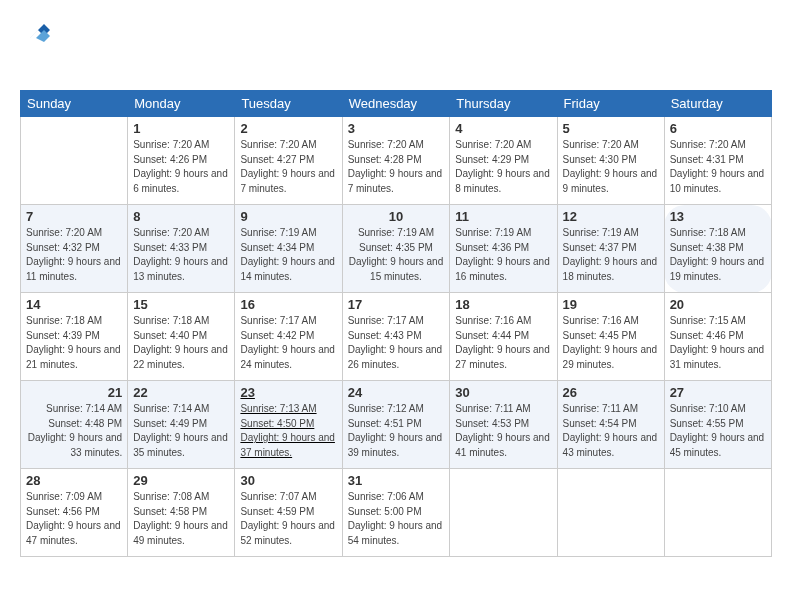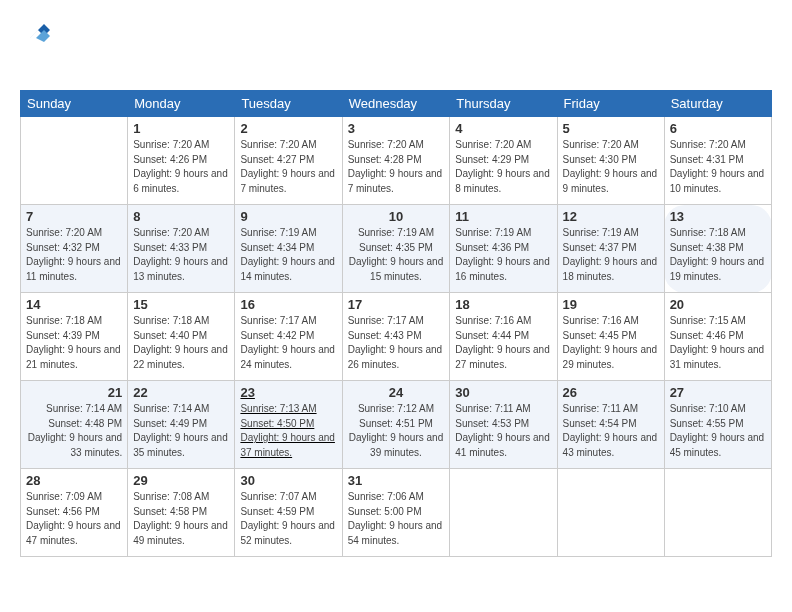--- a/index.html
+++ b/index.html
@@ -214,21 +214,21 @@
             <div class="day-info">Sunrise: 7:14 AM<br>Sunset: 4:48 PM<br>Daylight: 9 hours and 33 minutes.</div>
           </td>
           <td style="background-color: rgb(240, 244, 250);">
             <span class="day-number">22</span>
             <div class="day-info">Sunrise: 7:14 AM<br>Sunset: 4:49 PM<br>Daylight: 9 hours and 35 minutes.</div>
           </td>
           <td style="background-color: rgb(240, 244, 250); text-decoration: underline;">
             <span class="day-number">23</span>
             <div class="day-info">Sunrise: 7:13 AM<br>Sunset: 4:50 PM<br>Daylight: 9 hours and 37 minutes.</div>
           </td>
-          <td style="background-color: rgb(240, 244, 250); text-align: center;">
+          <td style="background-color: rgb(240, 244, 250);">
             <span class="day-number">24</span>
             <div class="day-info">Sunrise: 7:12 AM<br>Sunset: 4:51 PM<br>Daylight: 9 hours and 39 minutes.</div>
           </td>
           <td style="background-color: rgb(240, 244, 250);">
             <span class="day-number">30</span>
             <div class="day-info">Sunrise: 7:11 AM<br>Sunset: 4:53 PM<br>Daylight: 9 hours and 41 minutes.</div>
           </td>
           <td style="background-color: rgb(240, 244, 250);">
             <span class="day-number">26</span>
             <div class="day-info">Sunrise: 7:11 AM<br>Sunset: 4:54 PM<br>Daylight: 9 hours and 43 minutes.</div>

